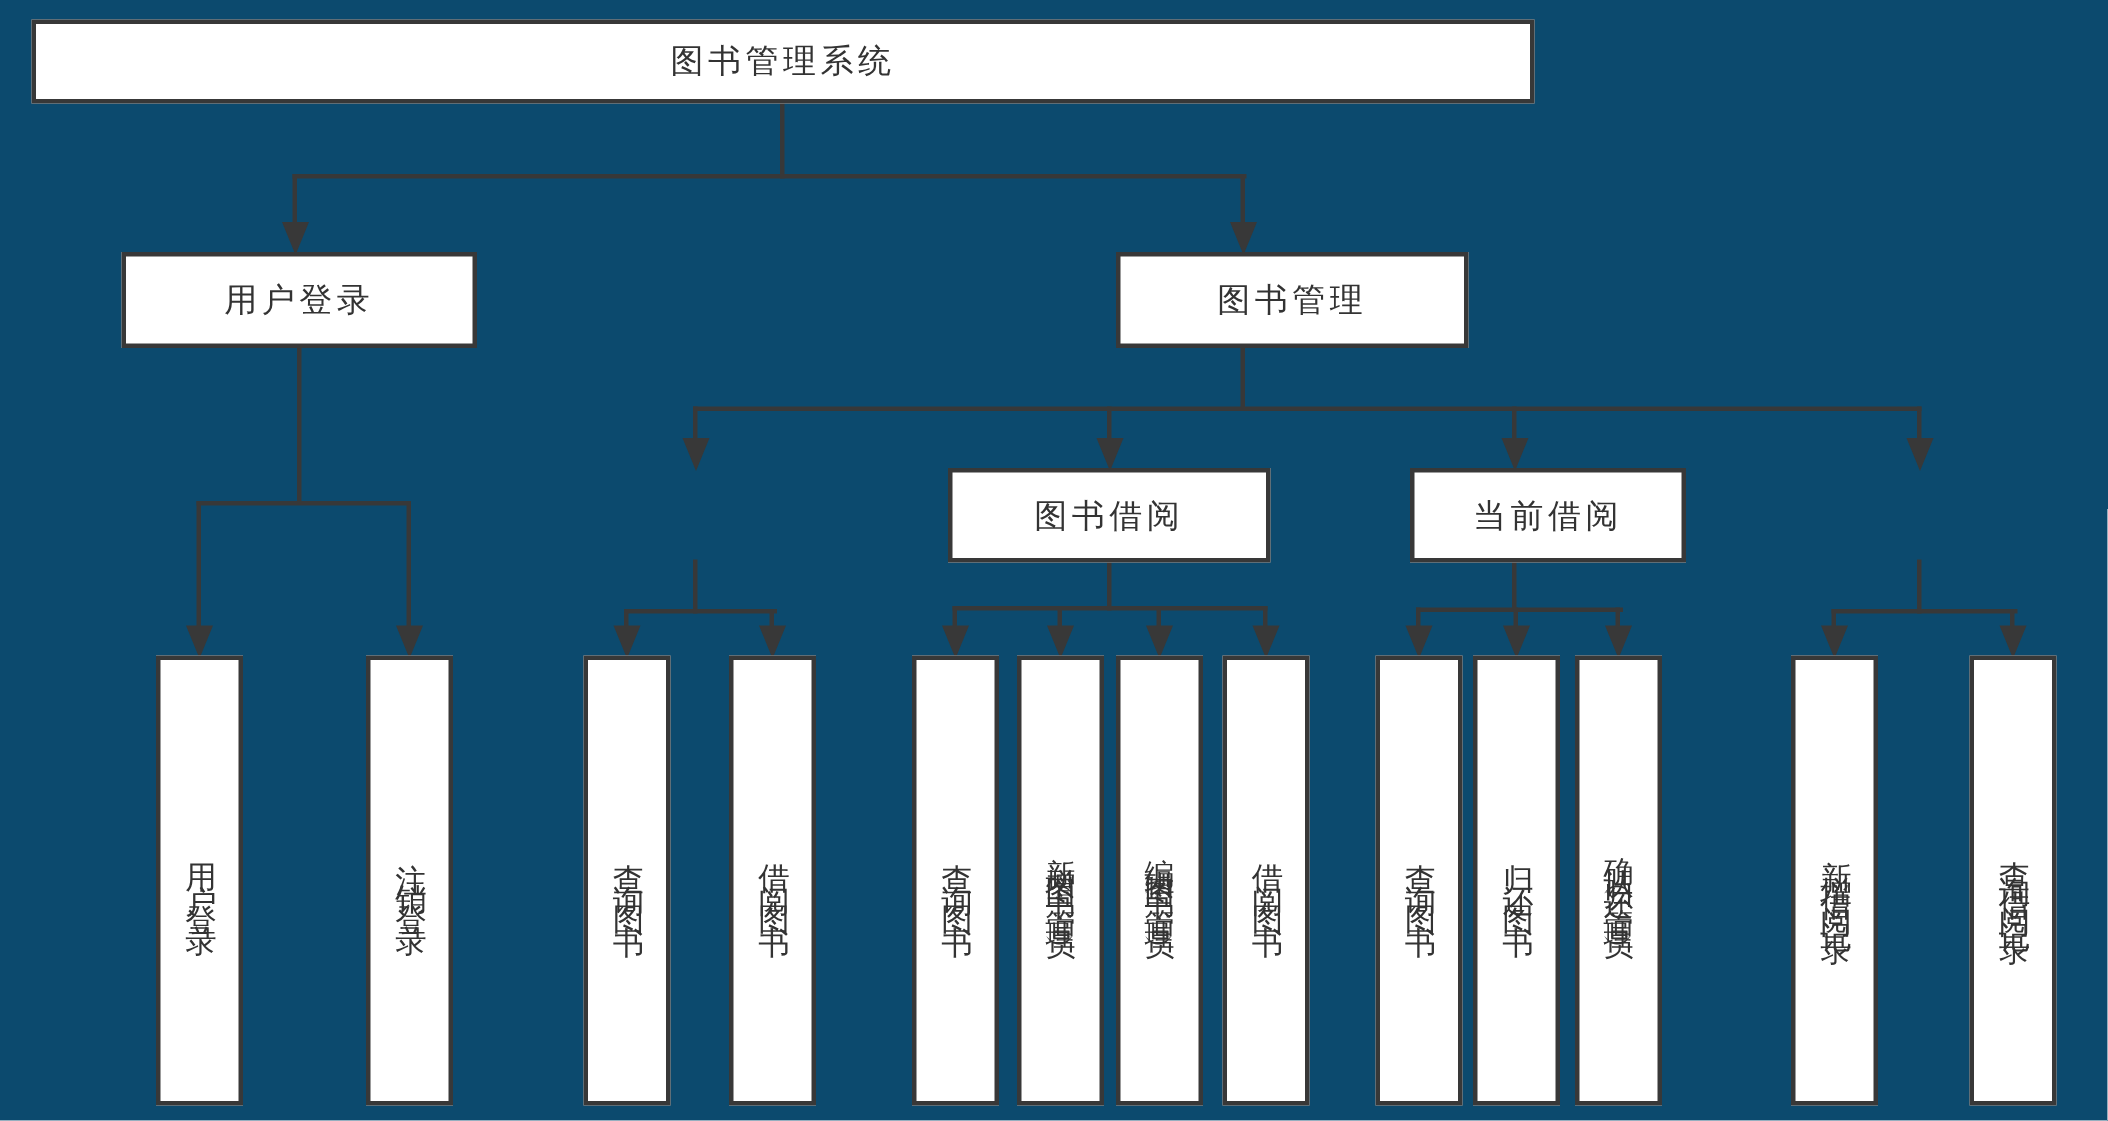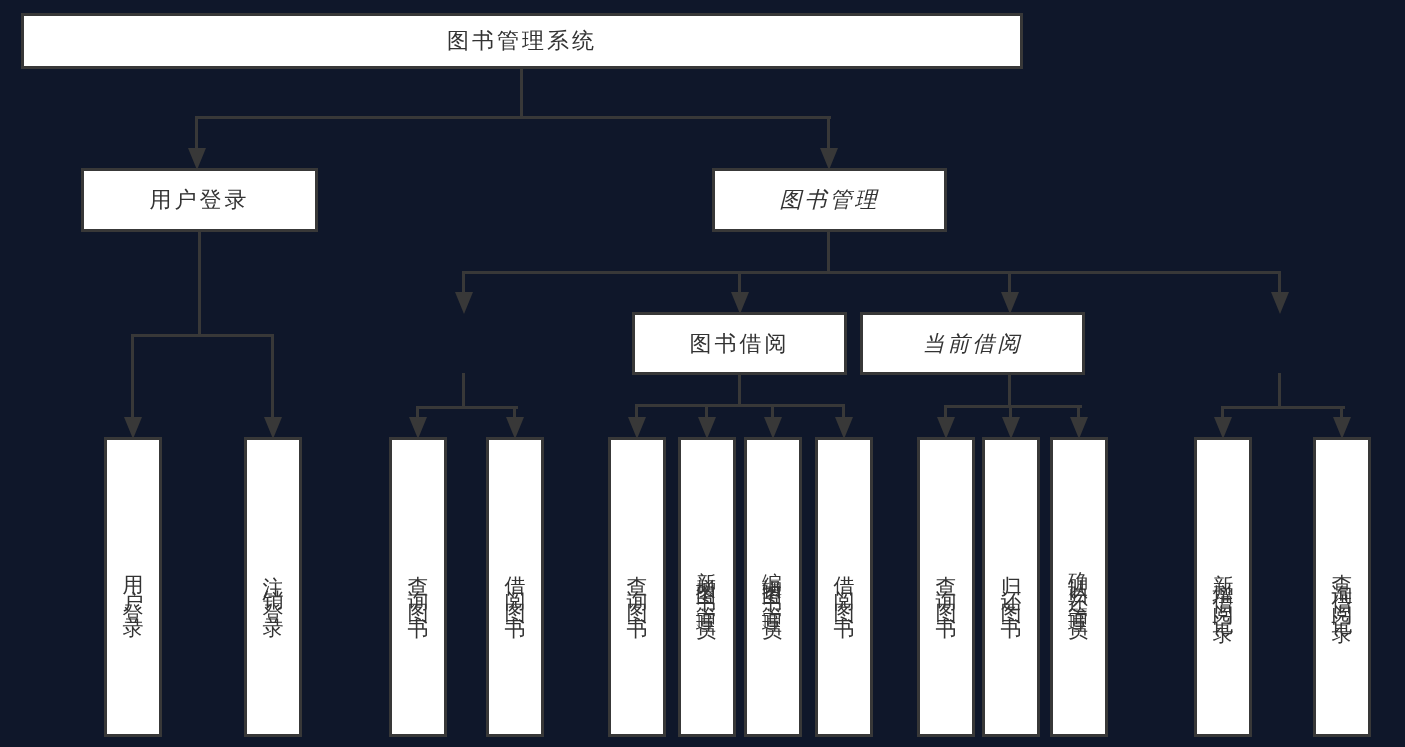--- a/index.html
+++ b/index.html
@@ -5,21 +5,21 @@
   :root{
     --line:#383838;
     --text:#333333;
   }
   html,body{margin:0;padding:0;background:#ffffff;}
   body{font-family:"Liberation Sans","DejaVu Sans",sans-serif;}
   #canvas{
     position:relative;
     width:1405px;
     height:747px;
-    background:#0f172a;
+    background:#0c4a6e;
     overflow:hidden;
   }
   .box{
     position:absolute;
     box-sizing:border-box;
     border:3px solid var(--line);
     background:#ffffff;
     color:var(--text);
     display:flex;
     align-items:center;
@@ -119,28 +119,28 @@
   <div class="vline" style="left:1340px;top:406px;width:3px;height:13px;"></div>
   <div class="arrowhead" style="left:1333px;top:417px;"></div>
 
   <div class="box" style="left:21px;top:13px;width:1002px;height:56px;">
     <span class="h-label">图书管理系统</span>
   </div>
 
   <div class="box" style="left:81px;top:168px;width:237px;height:64px;">
     <span class="h-label">用户登录</span>
   </div>
-  <div class="box" style="left:712px;top:168px;width:235px;height:64px;font-style:italic;">
+  <div class="box" style="left:744px;top:168px;width:235px;height:64px;">
     <span class="h-label">图书管理</span>
   </div>
 
   <div class="box" style="left:632px;top:312px;width:215px;height:63px;">
     <span class="h-label">图书借阅</span>
   </div>
-  <div class="box" style="left:860px;top:312px;width:225px;height:63px;font-style:italic;">
+  <div class="box" style="left:940px;top:312px;width:184px;height:63px;">
     <span class="h-label">当前借阅</span>
   </div>
 
   <div class="box" style="left:104px;top:437px;width:58px;height:300px;">
     <span class="v-label">用户登录</span>
   </div>
   <div class="box" style="left:244px;top:437px;width:58px;height:300px;">
     <span class="v-label">注销登录</span>
   </div>
 

